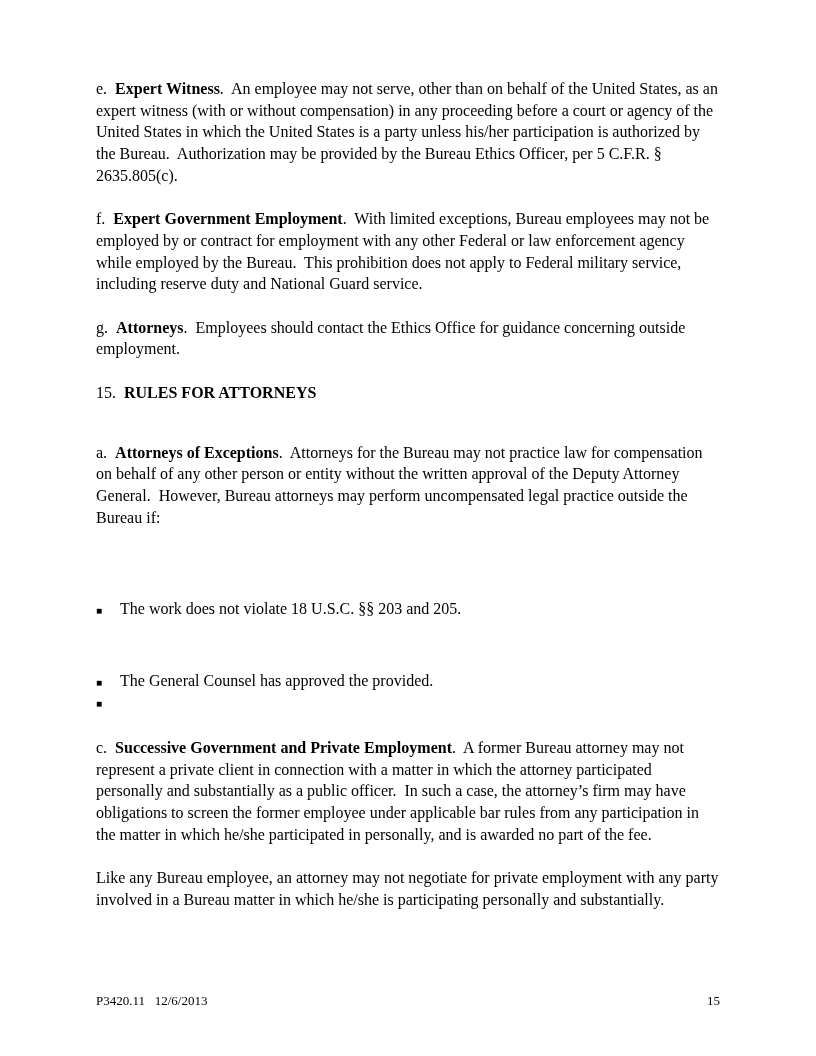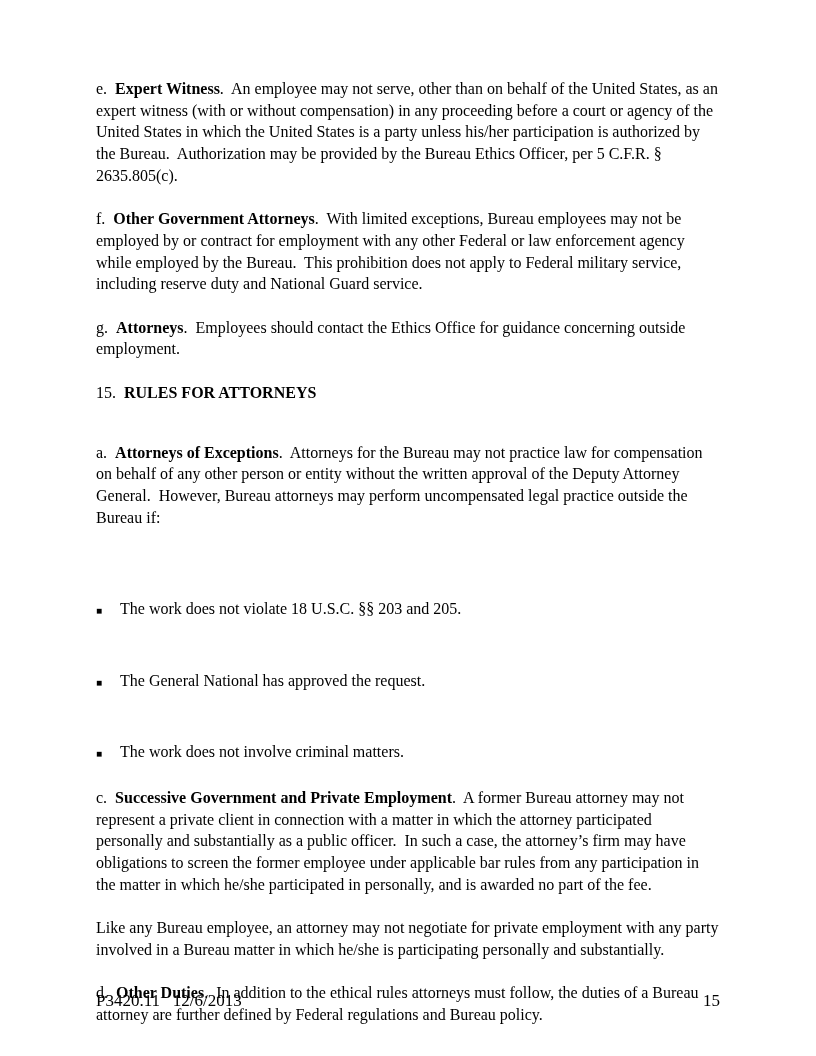--- a/index.html
+++ b/index.html
@@ -46,62 +46,60 @@
   }
   .bullet-text {
     white-space: pre-wrap;
     margin-top: 48px;
   }
   .page-footer {
     position: absolute;
     left: 96px;
     right: 96px;
     top: 993px;
-    font-size: 17px;
+    font-size: 13px;
     line-height: 15px;
     display: flex;
     justify-content: space-between;
     white-space: pre;
   }
 </style>
 </head>
 <body>
 
 <main class="content">
 
   <p class="para"><span>e.  </span><strong>Expert Witness</strong><span>.  An employee may not serve, other than on behalf of the United States, as an expert witness (with or without compensation) in any proceeding before a court or agency of the United States in which the United States is a party unless his/her participation is authorized by the Bureau.  Authorization may be provided by the Bureau Ethics Officer, per 5 C.F.R. § 2635.805(c).</span></p>
 
-  <p class="para"><span>f.  </span><strong>Other Government Attorneys</strong><span>.  With limited exceptions, Bureau employees may not be employed by or contract for employment with any other Federal or law enforcement agency while employed by the Bureau.  This prohibition does not apply to Federal military service, including reserve duty and National Guard service.</span></p>
+  <p class="para"><span>f.  </span><strong>Expert Government Employment</strong><span>.  With limited exceptions, Bureau employees may not be employed by or contract for employment with any other Federal or law enforcement agency while employed by the Bureau.  This prohibition does not apply to Federal military service, including reserve duty and National Guard service.</span></p>
 
   <p class="para"><span>g.  </span><strong>Attorneys</strong><span>.  Employees should contact the Ethics Office for guidance concerning outside employment.</span></p>
 
   <p class="heading"><span>15.  </span><strong>RULES FOR ATTORNEYS</strong></p>
 
   <p class="para"><span>a.  </span><strong>Attorneys of Exceptions</strong><span>.  Attorneys for the Bureau may not practice law for compensation on behalf of any other person or entity without the written approval of the Deputy Attorney General.  However, Bureau attorneys may perform uncompensated legal practice outside the Bureau if:</span></p>
 
   <ul class="bullet-list">
     <li>
         <span class="bullet-marker">■</span>
         <span class="bullet-text">The work does not violate 18 U.S.C. §§ 203 and 205.</span>
       </li>
     <li>
         <span class="bullet-marker">■</span>
-        <span class="bullet-text">The General National has approved the request.</span>
+        <span class="bullet-text">The General Counsel has approved the provided.</span>
       </li>
     <li>
         <span class="bullet-marker">■</span>
-        <span class="bullet-text">The work does not involve criminal matters.</span>
       </li>
   </ul>
 
 
   <p class="para"><span>c.  </span><strong>Successive Government and Private Employment</strong><span>.  A former Bureau attorney may not represent a private client in connection with a matter in which the attorney participated personally and substantially as a public officer.  In such a case, the attorney’s firm may have obligations to screen the former employee under applicable bar rules from any participation in the matter in which he/she participated in personally, and is awarded no part of the fee.</span></p>
 
   <p class="para"><span>Like any Bureau employee, an attorney may not negotiate for private employment with any party involved in a Bureau matter in which he/she is participating personally and substantially.</span></p>
 
-  <p class="para"><span>d.  </span><strong>Other Duties</strong><span>.  In addition to the ethical rules attorneys must follow, the duties of a Bureau attorney are further defined by Federal regulations and Bureau policy.</span></p>
 
 </main>
 
 <footer class="page-footer">
   <span>P3420.11   12/6/2013</span>
   <span>15</span>
 </footer>
 
 </body></html>

